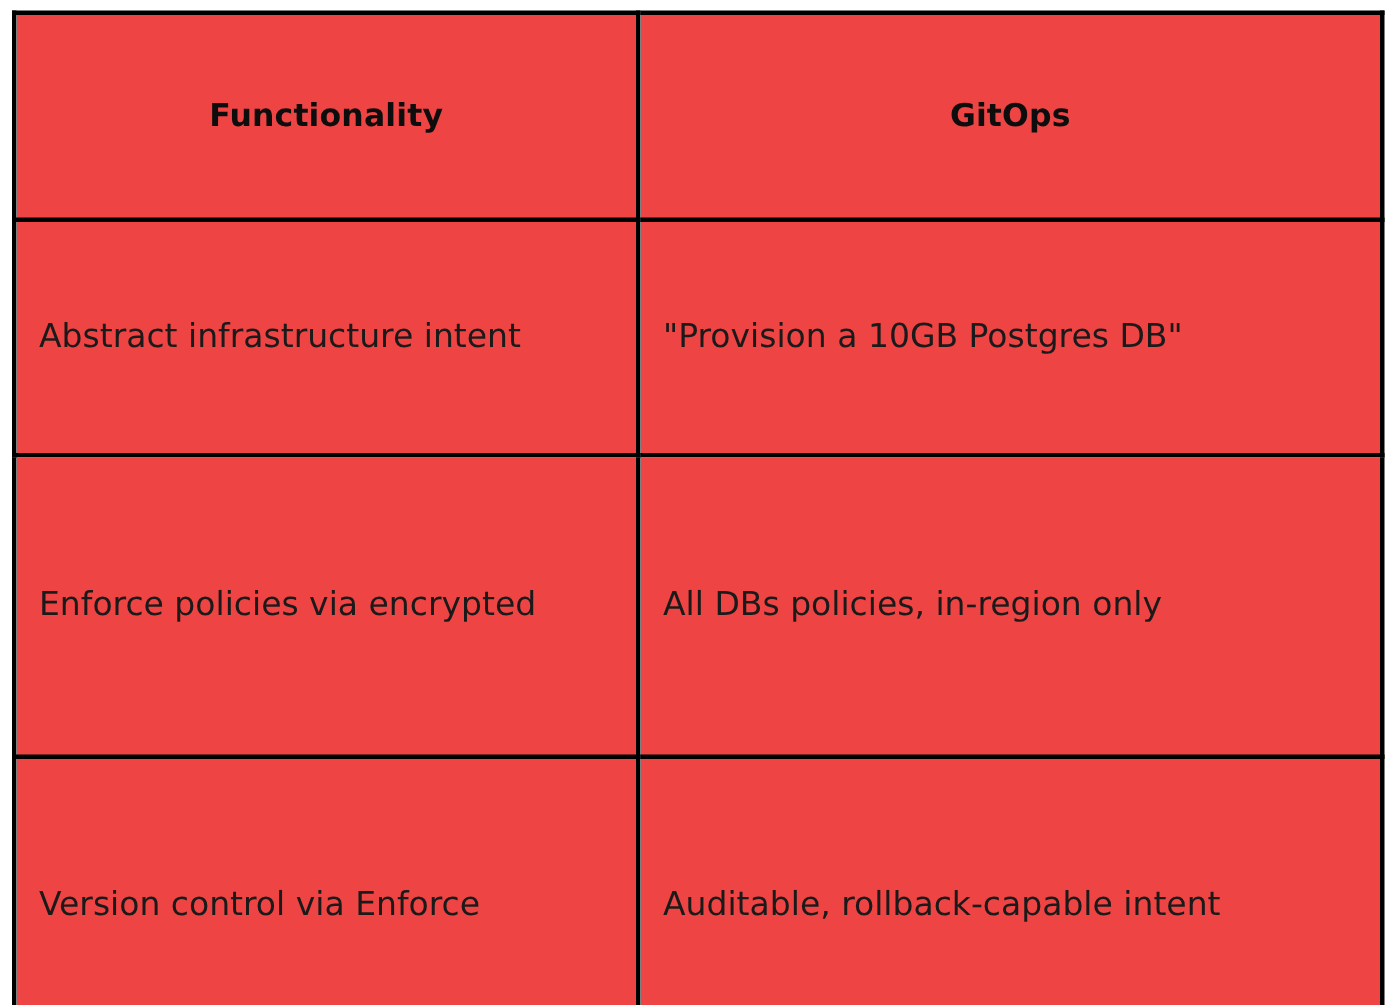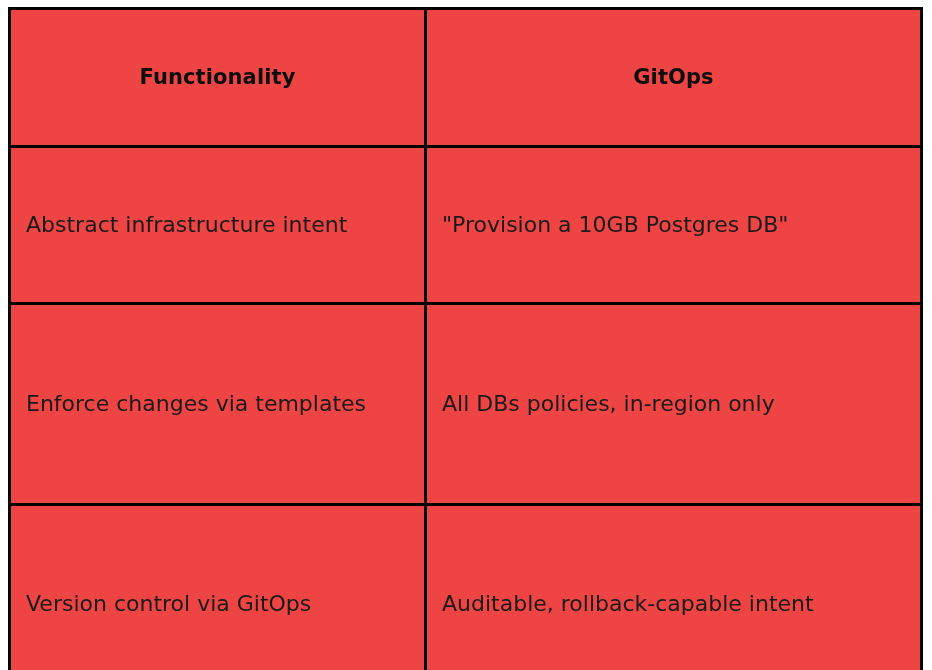--- a/index.html
+++ b/index.html
@@ -103,29 +103,29 @@
         <tr class="row-1">
           <td>
             <span class="cell-text">Abstract infrastructure intent</span>
           </td>
           <td>
             <span class="cell-text">"Provision a 10GB Postgres DB"</span>
           </td>
         </tr>
         <tr class="row-2">
           <td>
-            <span class="cell-text">Enforce changes via templates</span>
+            <span class="cell-text">Enforce policies via encrypted</span>
           </td>
           <td>
             <span class="cell-text">All DBs policies, in-region only</span>
           </td>
         </tr>
         <tr class="row-3">
           <td>
-            <span class="cell-text">Version control via GitOps</span>
+            <span class="cell-text">Version control via Enforce</span>
           </td>
           <td>
             <span class="cell-text">Auditable, rollback-capable intent</span>
           </td>
         </tr>
       </tbody>
     </table>
   </div>
 </div>
 

